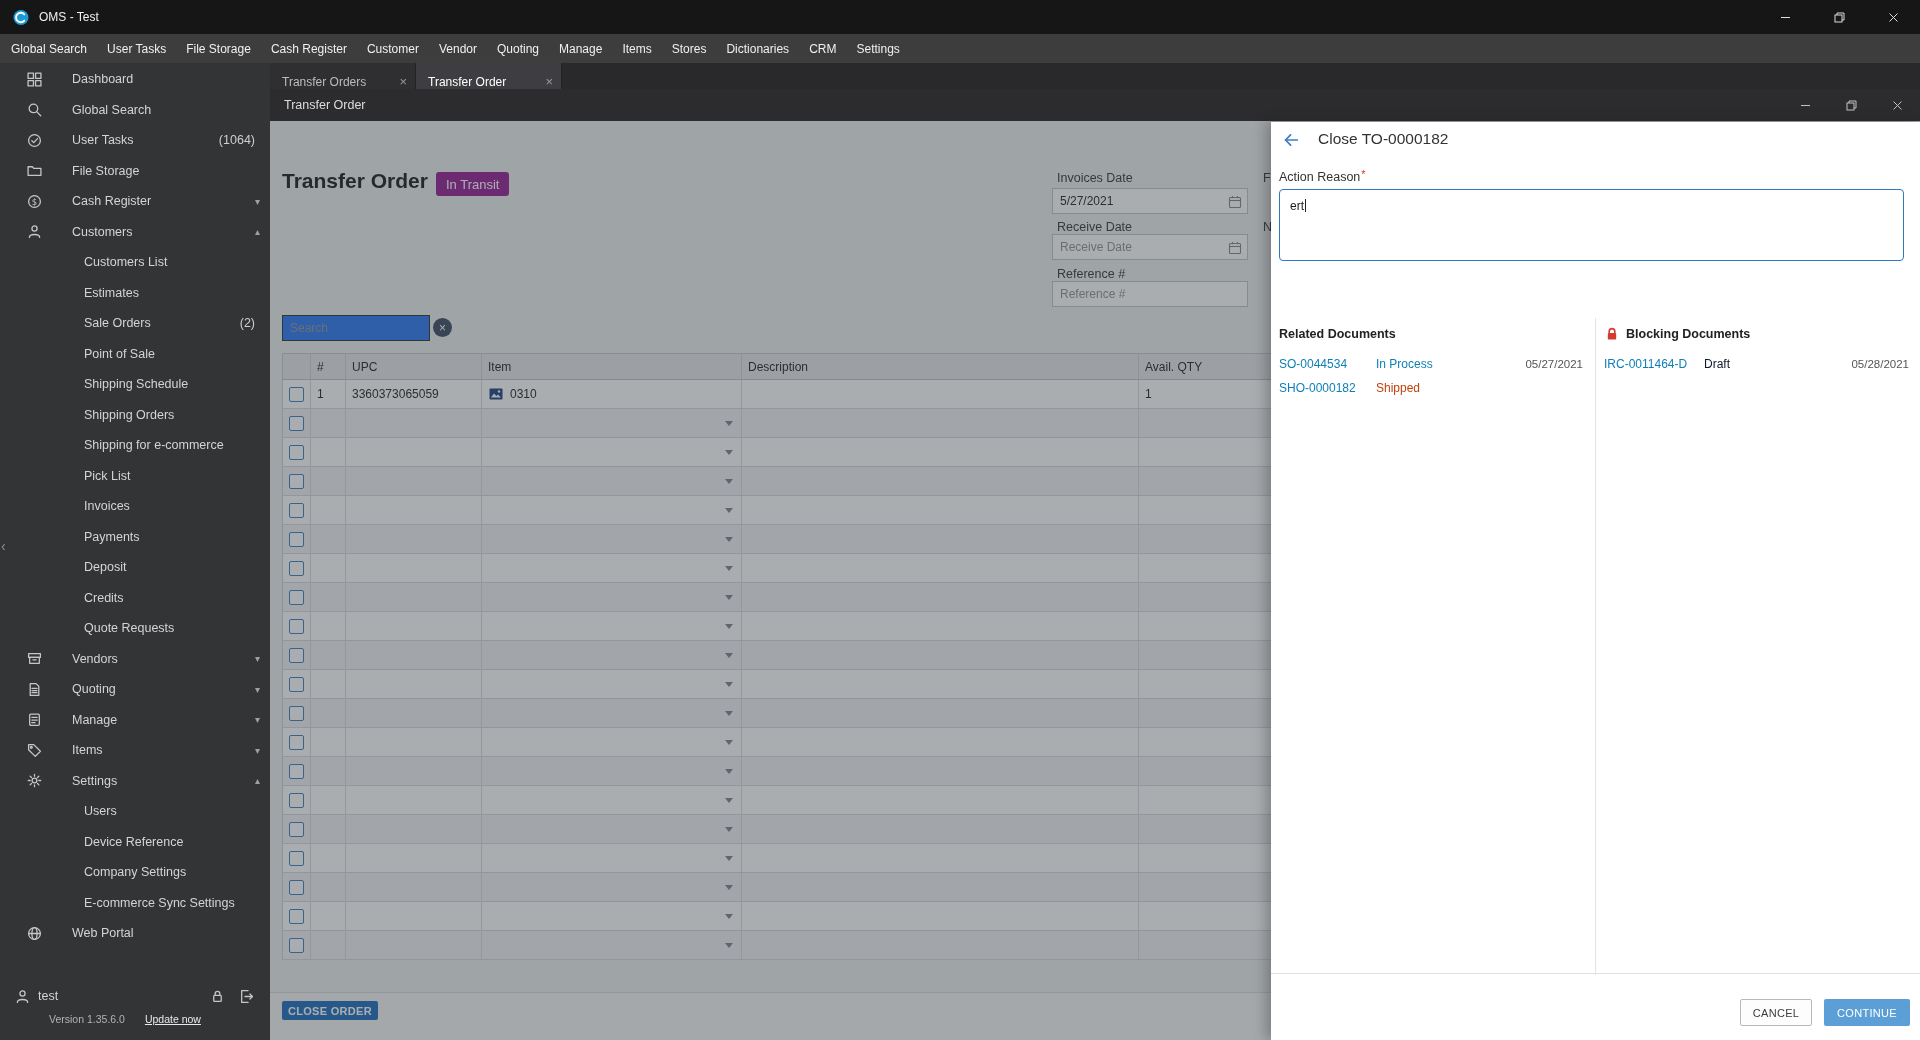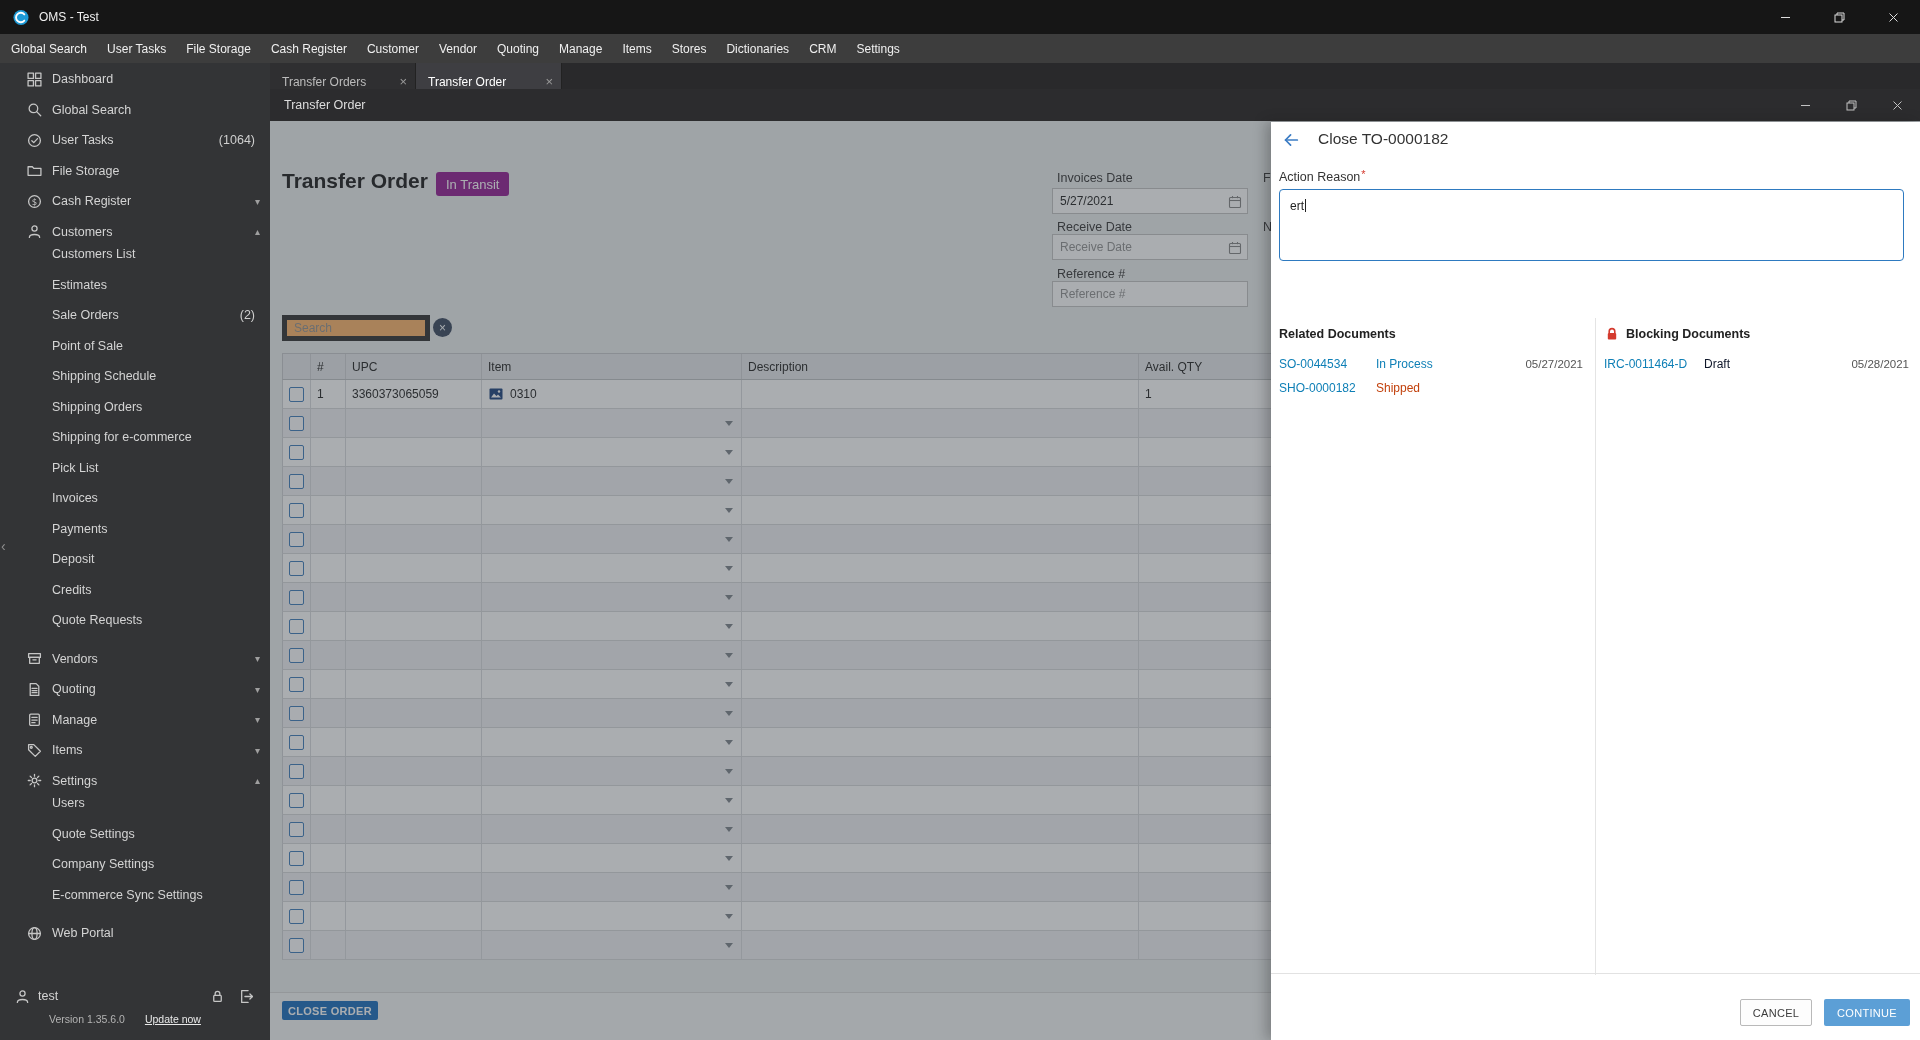--- a/index.html
+++ b/index.html
@@ -18,22 +18,22 @@
 
   
   .menubar{position:absolute;left:0;top:34px;width:1920px;height:29px;background:#3d3d3d;
     display:flex;align-items:center;color:#f0f0f0;font-size:12px;padding-left:1px}
   .menu-item{padding:0 10px;height:100%;display:flex;align-items:center;cursor:pointer}
 
   
   .sidebar{position:absolute;left:0;top:63px;width:270px;height:977px;background:#333436;
     color:#d4d4d4;font-size:12.5px;display:flex;flex-direction:column}
   .side-list{flex:1;overflow:hidden;padding-top:1px}
-  .side-item{height:30.5px;display:flex;align-items:center;padding-left:26px;gap:10px;cursor:pointer}
-  .side-sub{height:30.5px;display:flex;padding-left:52px;cursor:pointer}
+  .side-item{height:30.5px;display:flex;align-items:center;padding-left:26px;gap:30px;cursor:pointer}
+  .side-sub{height:30.5px;display:flex;align-items:center;padding-left:84px;cursor:pointer}
   .side-badge{margin-left:auto;margin-right:15px;color:#cfcfcf}
   .side-sub .side-badge{margin-right:15px}
   .chev{margin-left:auto;margin-right:10px;color:#9f9f9f;font-size:10px}
   .icn{display:inline-flex;width:16px;height:16px;align-items:center;justify-content:center;flex:none}
   .side-footer{height:62px;padding-top:8px}
   .foot-row1{display:flex;align-items:center;padding-left:14px;gap:8px;height:20px}
   .foot-icons{margin-left:auto;margin-right:16px;display:flex;gap:13px}
   .foot-icons .icn{cursor:pointer}
   .foot-row2{display:flex;gap:20px;padding-left:49px;margin-top:7px;font-size:10.5px;color:#b3b3b3;align-items:center}
   .update-link{color:#e9e9e9;text-decoration:underline;cursor:pointer}
@@ -60,21 +60,21 @@
   .fld{position:absolute;width:196px;height:26px}
   .f1{left:782px;top:67px}.f2{left:782px;top:113px}.f3{left:782px;top:160px}
   .fld input{width:100%;height:100%;border:1px solid #c9c9c9;background:#fff;font-size:12px;
     color:#333;padding:0 24px 0 7px;font-family:"Liberation Sans",sans-serif}
   .f3 input{padding-right:7px}
   .fld input::placeholder{color:#9a9a9a}
   .cal{position:absolute;right:5px;top:6px}
   .clip{position:absolute;left:993px;color:#454545;font-size:12.5px}
   .c1{top:50px}.c2{top:99px}
   .searchwrap{position:absolute;left:12px;top:194px;width:148px;height:26px}
-  .searchwrap input{width:100%;height:100%;border:5px solid #404040;background:#fdba74;font-size:12px;
+  .searchwrap input{width:100%;height:100%;border:1px solid #404040;background:#3b82f6;font-size:12px;
     padding:0 7px;color:#333;font-family:"Liberation Sans",sans-serif}
   .searchwrap input::placeholder{color:#9a9a9a}
   .clear-btn{position:absolute;left:163px;top:197px;width:19px;height:19px;border-radius:50%;
     background:#49566b;color:#fff;display:flex;align-items:center;justify-content:center;
     font-size:12px;line-height:1;cursor:pointer}
 
   
   .table{position:absolute;left:12px;right:0;top:232px}
   .thead,.tr{display:grid;grid-template-columns:28px 35px 136px 260px 397px 1fr}
   .thead{height:27px;background:#e9ebed;border:1px solid #cbced0;border-bottom:1px solid #c4c7c9}
@@ -324,21 +324,21 @@
               <path d="M7,1.2 V3 M7,11 V12.8 M1.2,7 H3 M11,7 H12.8 M2.9,2.9 L4.2,4.2 M9.8,9.8 L11.1,11.1 M11.1,2.9 L9.8,4.2 M4.2,9.8 L2.9,11.1"></path>
             </svg>
           </span>
           <span>Settings</span>
           <span class="chev">▴</span>
         </div>
         <div class="side-sub">
           <span>Users</span>
         </div>
         <div class="side-sub">
-          <span>Quote Settings</span>
+          <span>Device Reference</span>
         </div>
         <div class="side-sub">
           <span>Company Settings</span>
         </div>
         <div class="side-sub">
           <span>E-commerce Sync Settings</span>
         </div>
         <div class="side-item">
           <span class="icn">
             <svg width="15" height="15" viewBox="0 0 14 14" fill="none" stroke="#c6c6c6" stroke-width="1.2" stroke-linecap="round" stroke-linejoin="round">

